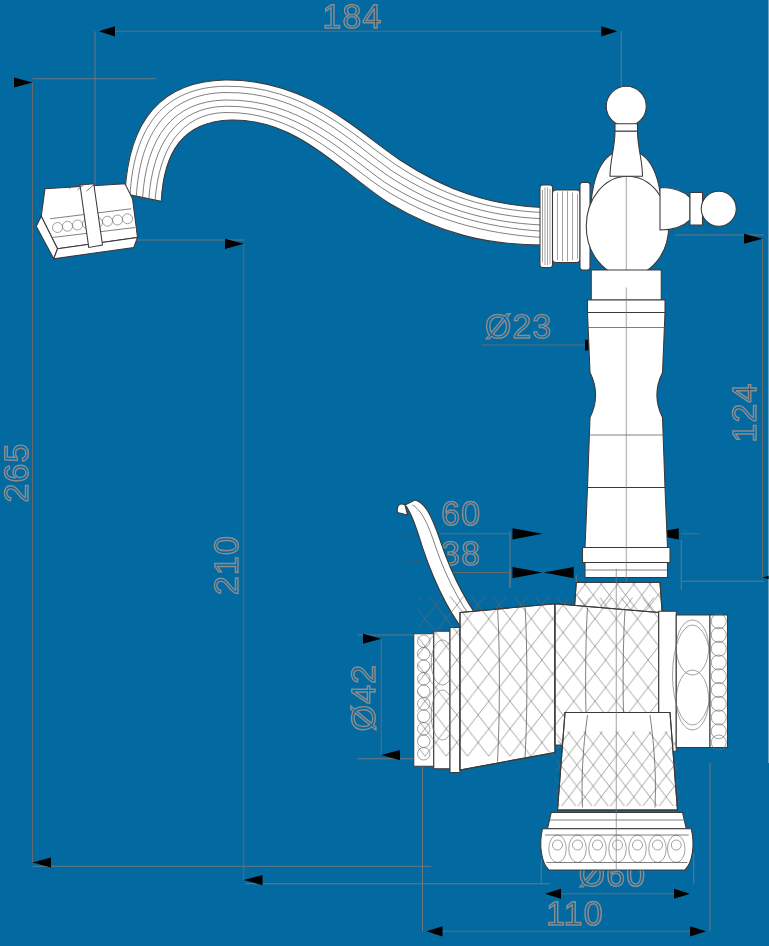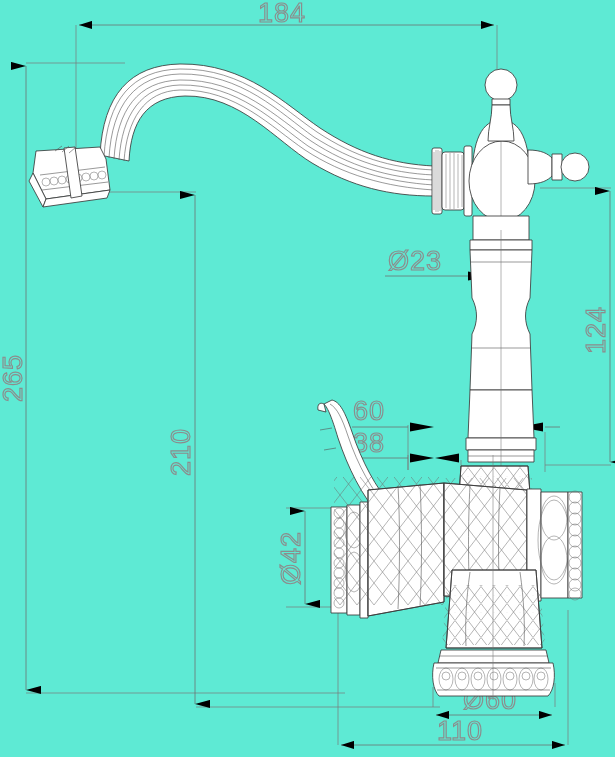--- a/index.html
+++ b/index.html
@@ -1,18 +1,18 @@
 <!DOCTYPE html>
 <html><head>
 <meta charset="utf-8">
 <title>Faucet Technical Drawing</title>
 <style>
   html,body{margin:0;padding:0;background:#ffffff;}
   body{font-family:"Liberation Sans",sans-serif;}
-  #sheet{position:relative;width:615px;height:757px;background:#5eead4;overflow:hidden;}
+  #sheet{position:relative;width:615px;height:757px;background:#0369a1;overflow:hidden;}
   #sheet svg{display:block;position:absolute;top:0;left:0;}
   .dimtxt{font-family:"Liberation Sans",sans-serif;font-size:27px;fill:none;stroke:#8c8c8c;stroke-width:1.15px;letter-spacing:1px;}
   .obj{fill:none;stroke:#3a3a3a;stroke-width:0.85px;}
   .objf{fill:#ffffff;stroke:#3a3a3a;stroke-width:0.85px;}
   .thin{fill:none;stroke:#555;stroke-width:0.6px;}
   .hair{fill:none;stroke:#6a6a6a;stroke-width:0.5px;}
   .dimline{stroke:#6b6b6b;stroke-width:0.75px;fill:none;}
   .extline{stroke:#7a7a7a;stroke-width:0.7px;fill:none;}
   .arrow{fill:#000000;stroke:none;}
   .ctr{stroke:#777;stroke-width:0.55px;fill:none;}

